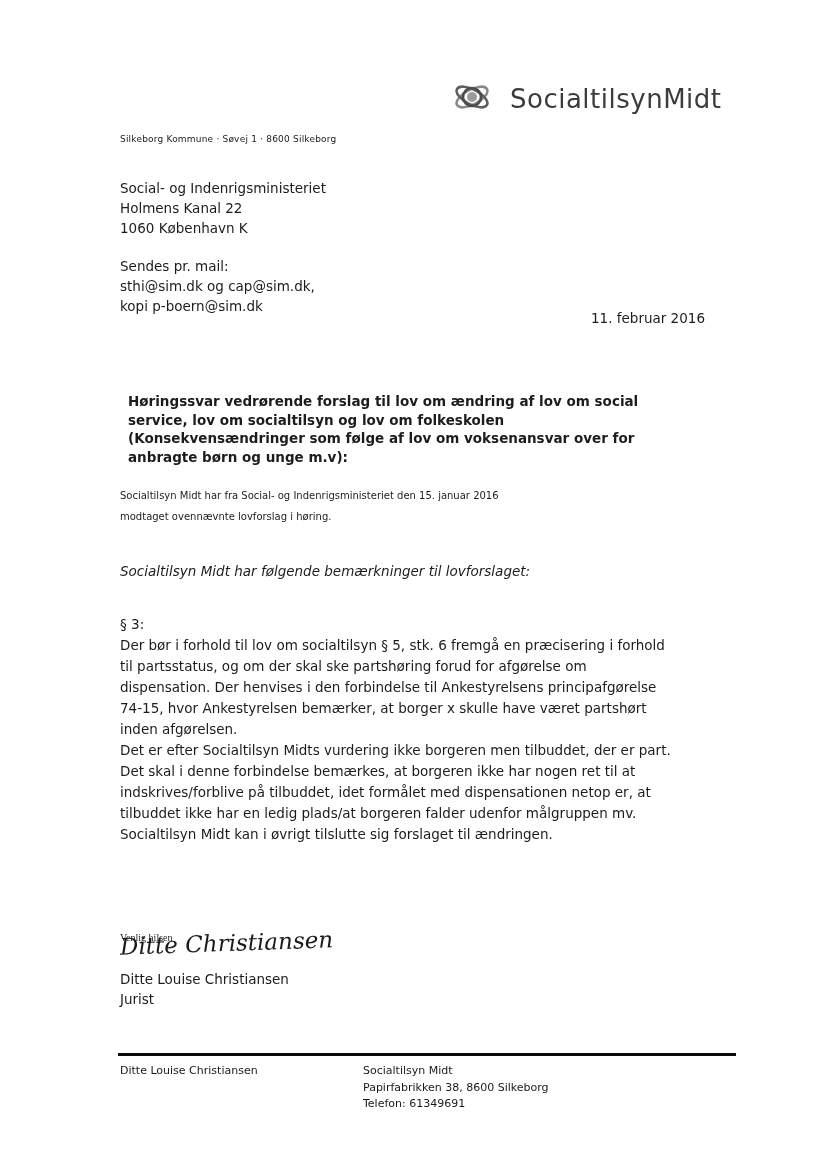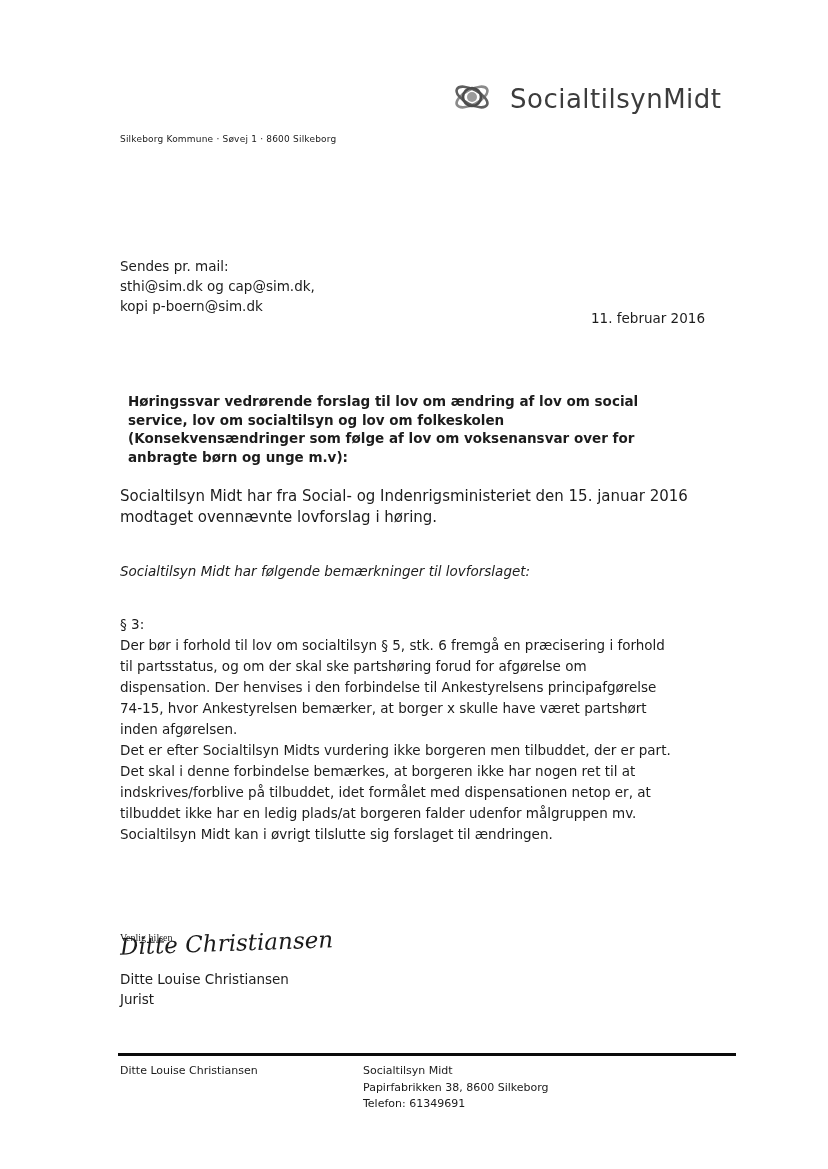--- a/index.html
+++ b/index.html
@@ -70,21 +70,21 @@
     width: 620px;
     font-size: 13.5px;
     font-weight: bold;
     line-height: 18.5px;
   }
   .intro {
     position: absolute;
     top: 486px;
     left: 120px;
     width: 620px;
-    font-size: 15px;
+    font-size: 10px;
     line-height: 20.5px;
   }
   .remarks {
     position: absolute;
     top: 563px;
     left: 120px;
     font-size: 13.5px;
     font-style: italic;
   }
   .section3 {
@@ -155,20 +155,23 @@
         <ellipse cx="20" cy="18" rx="17" ry="7.5" fill="none" stroke="#5f5f5f" stroke-width="2.6" transform="rotate(28 20 18)"></ellipse>
         <circle cx="20" cy="18" r="9" fill="none" stroke="#4c4c4c" stroke-width="2.6"></circle>
         <circle cx="20" cy="18" r="5" fill="#9b9b9b"></circle>
       </svg>
     </span>
     <span class="logo-text">SocialtilsynMidt</span>
   </div>
 
   <div class="sender-line">Silkeborg Kommune · Søvej 1 · 8600 Silkeborg</div>
 
+  <div class="recipient lines">Social- og Indenrigsministeriet
+Holmens Kanal 22
+1060 København K</div>
 
   <div class="delivery lines">Sendes pr. mail:
 sthi@sim.dk og cap@sim.dk,
 kopi p-boern@sim.dk</div>
 
   <div class="date">11. februar 2016</div>
 
   <div class="subject lines">Høringssvar vedrørende forslag til lov om ændring af lov om social
 service, lov om socialtilsyn og lov om folkeskolen
 (Konsekvensændringer som følge af lov om voksenansvar over for

